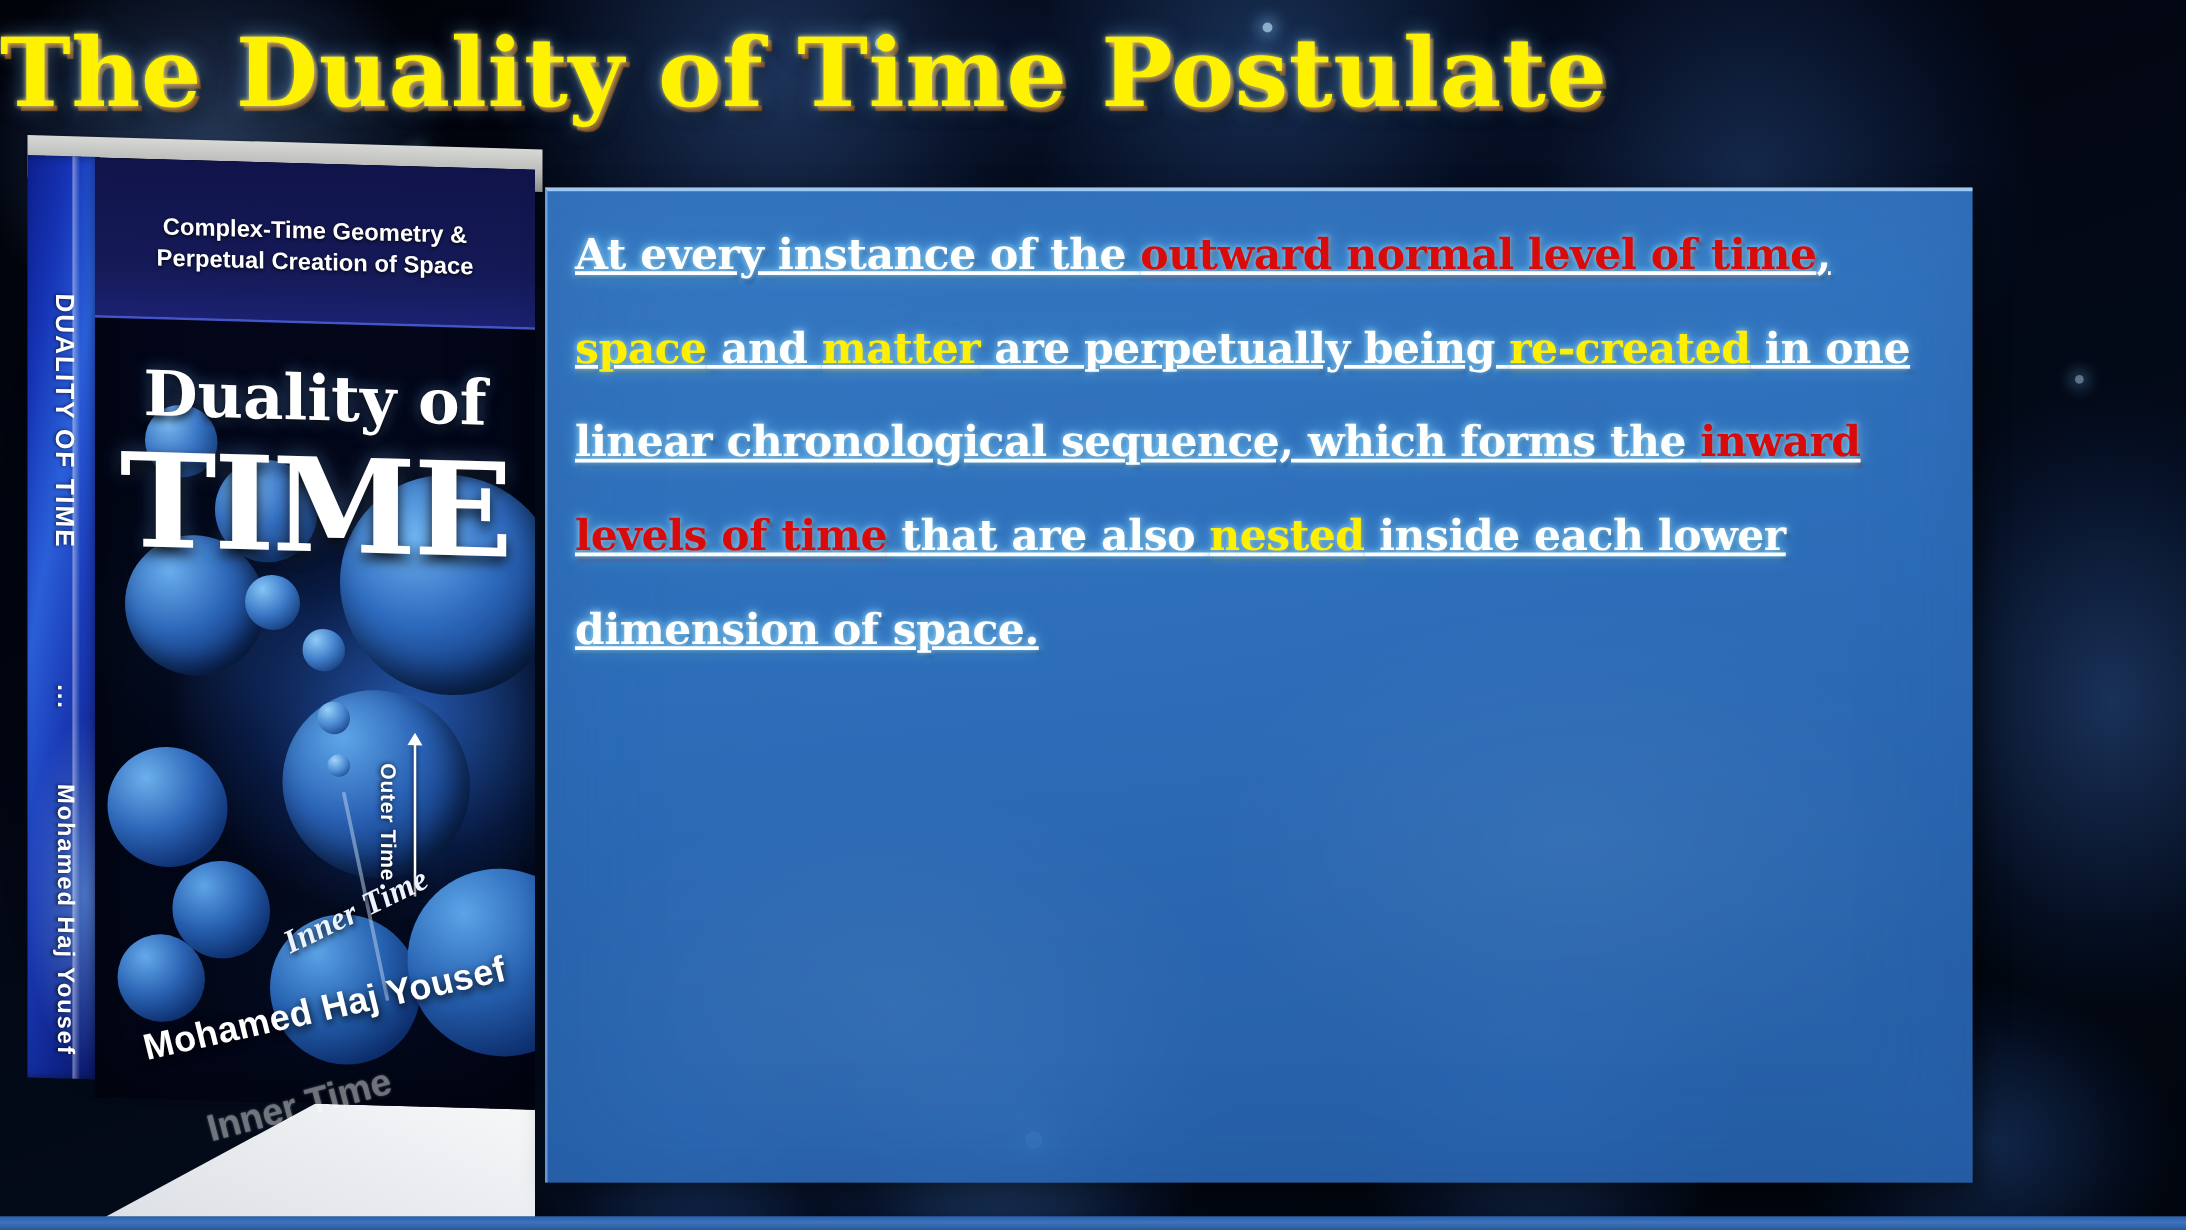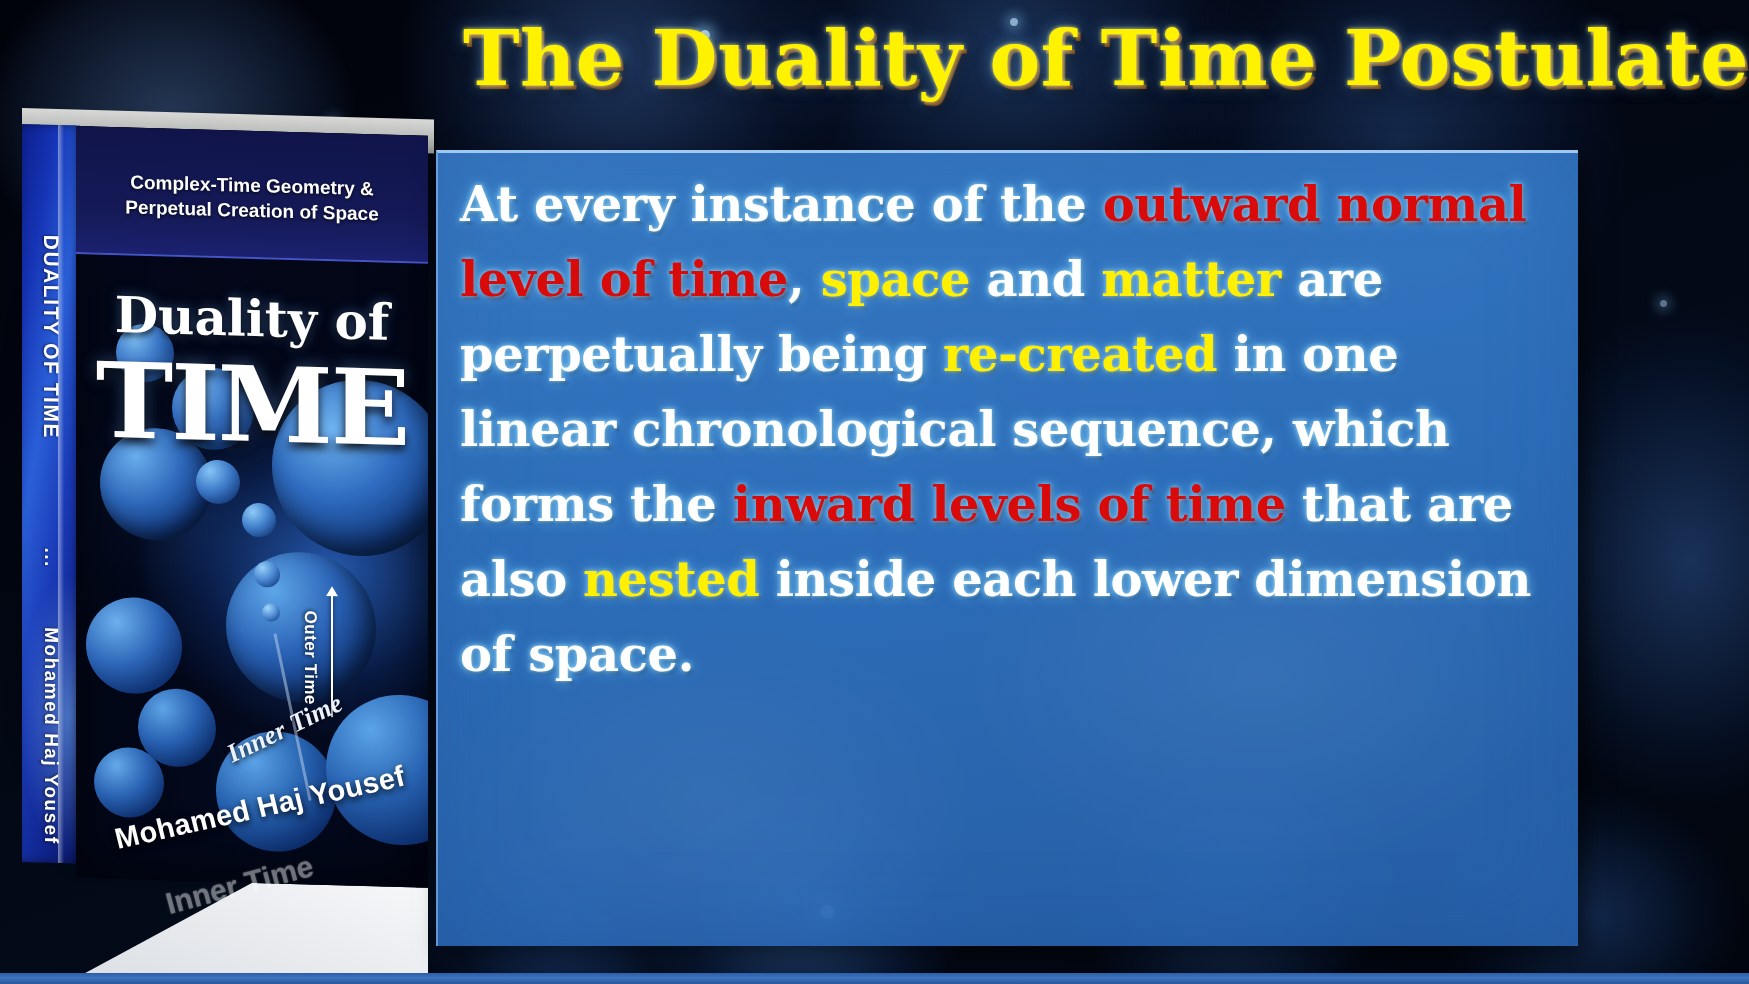--- a/index.html
+++ b/index.html
@@ -28,21 +28,21 @@
       radial-gradient(ellipse 900px 500px at 880px 420px, rgba(18,40,85,.55) 0%, rgba(5,12,30,.30) 60%, rgba(0,0,0,0) 85%),
       linear-gradient(160deg,#01030a 0%, #020611 35%, #030a18 60%, #01050d 100%);
   }
 
   
   .spark { position:absolute; border-radius:50%; pointer-events:none; }
 
   
   #title {
     position:absolute; left:0; top:14px; width:1749px;
-    text-align:right;
+    text-align:left;
     font-family:"DejaVu Serif", serif;
     font-weight:bold;
     font-size:76px;
     letter-spacing:.5px;
     color:#fff200;
     text-shadow:
        0 0 4px rgba(255,255,140,.85),
        0 0 16px rgba(120,190,255,.55),
        3px 4px 1px rgba(150,80,10,.85),
        5px 7px 10px rgba(0,0,0,.75);
@@ -212,28 +212,29 @@
     border-left:2px solid rgba(150,200,250,.55);
     box-shadow:
       6px 8px 22px rgba(0,0,0,.55),
       inset 0 0 90px rgba(30,80,150,.25);
     padding:14px 22px 0 22px;
   }
 
   #paragraph {
     font-family:"DejaVu Serif", serif;
     font-weight:bold;
-    font-size:48px;
+    font-size:34px;
     line-height:75px;
     color:#ffffff;
     text-shadow:
       0 0 5px rgba(160,225,255,.95),
       0 0 13px rgba(110,200,255,.8),
       2px 3px 3px rgba(0,30,70,.55);
     letter-spacing:-.4px;
+    text-decoration:underline;
   }
   .hl-red {
     color:#d80a0a;
     text-shadow:
       0 0 5px rgba(160,225,255,.9),
       0 0 14px rgba(110,200,255,.75),
       2px 3px 3px rgba(60,0,0,.55);
   }
   .hl-yellow {
     color:#ffef00;

